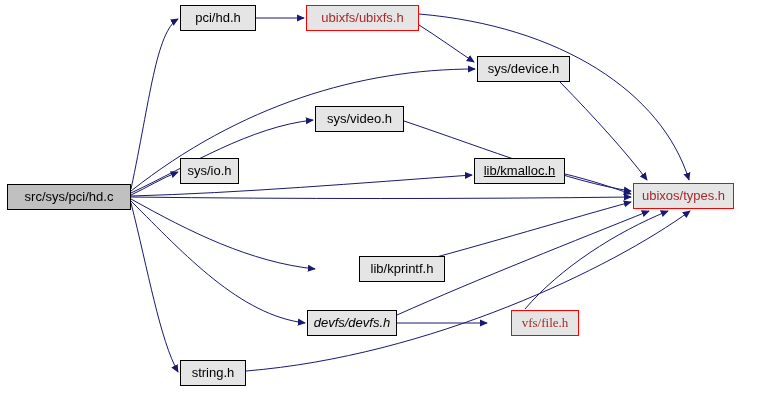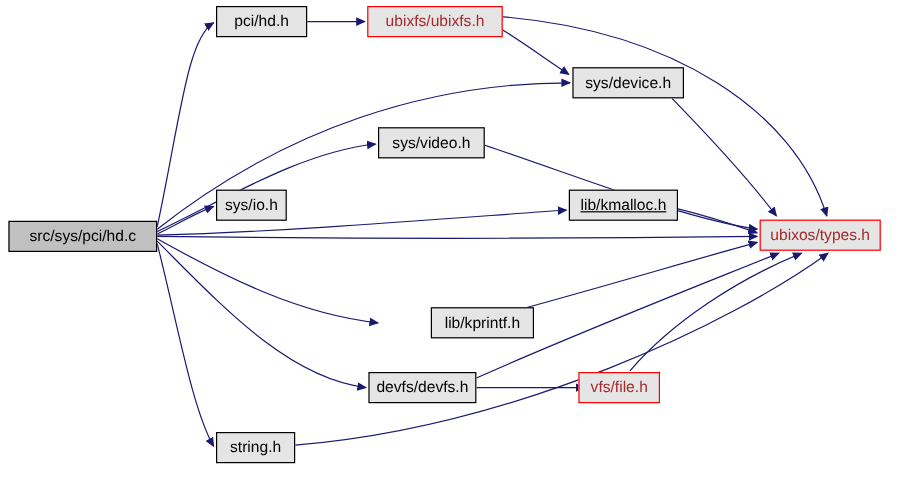--- a/index.html
+++ b/index.html
@@ -81,17 +81,17 @@
   <div id="node-layer">
       <div class="node gray" style="left: 7px; top: 184px; width: 124px;">src/sys/pci/hd.c</div>
       <div class="node" style="left: 180px; top: 5px; width: 76px;">pci/hd.h</div>
       <div class="node red" style="left: 306px; top: 5px; width: 113px;">ubixfs/ubixfs.h</div>
       <div class="node" style="left: 477px; top: 56px; width: 93px;">sys/device.h</div>
       <div class="node" style="left: 315px; top: 106px; width: 89px;">sys/video.h</div>
       <div class="node" style="left: 180px; top: 158px; width: 59px;">sys/io.h</div>
       <div class="node" style="left: 474px; top: 158px; width: 91px; text-decoration: underline;">lib/kmalloc.h</div>
       <div class="node red" style="left: 633px; top: 183px; width: 101px;">ubixos/types.h</div>
       <div class="node" style="left: 317px; top: 256px; width: 86px; margin-left: 42px;">lib/kprintf.h</div>
-      <div class="node" style="left: 307px; top: 310px; width: 90px;">devfs/devfs.h</div>
-      <div class="node red" style="left: 482px; top: 310px; width: 68px;">vfs/file.h</div>
+      <div class="node" style="left: 307px; top: 310px; width: 90px; font-style: italic;">devfs/devfs.h</div>
+      <div class="node red" style="left: 511px; top: 310px; width: 68px; font-family: Liberation Serif, serif;">vfs/file.h</div>
       <div class="node" style="left: 180px; top: 360px; width: 66px;">string.h</div>
     </div>
 </div>
 
 </body></html>

